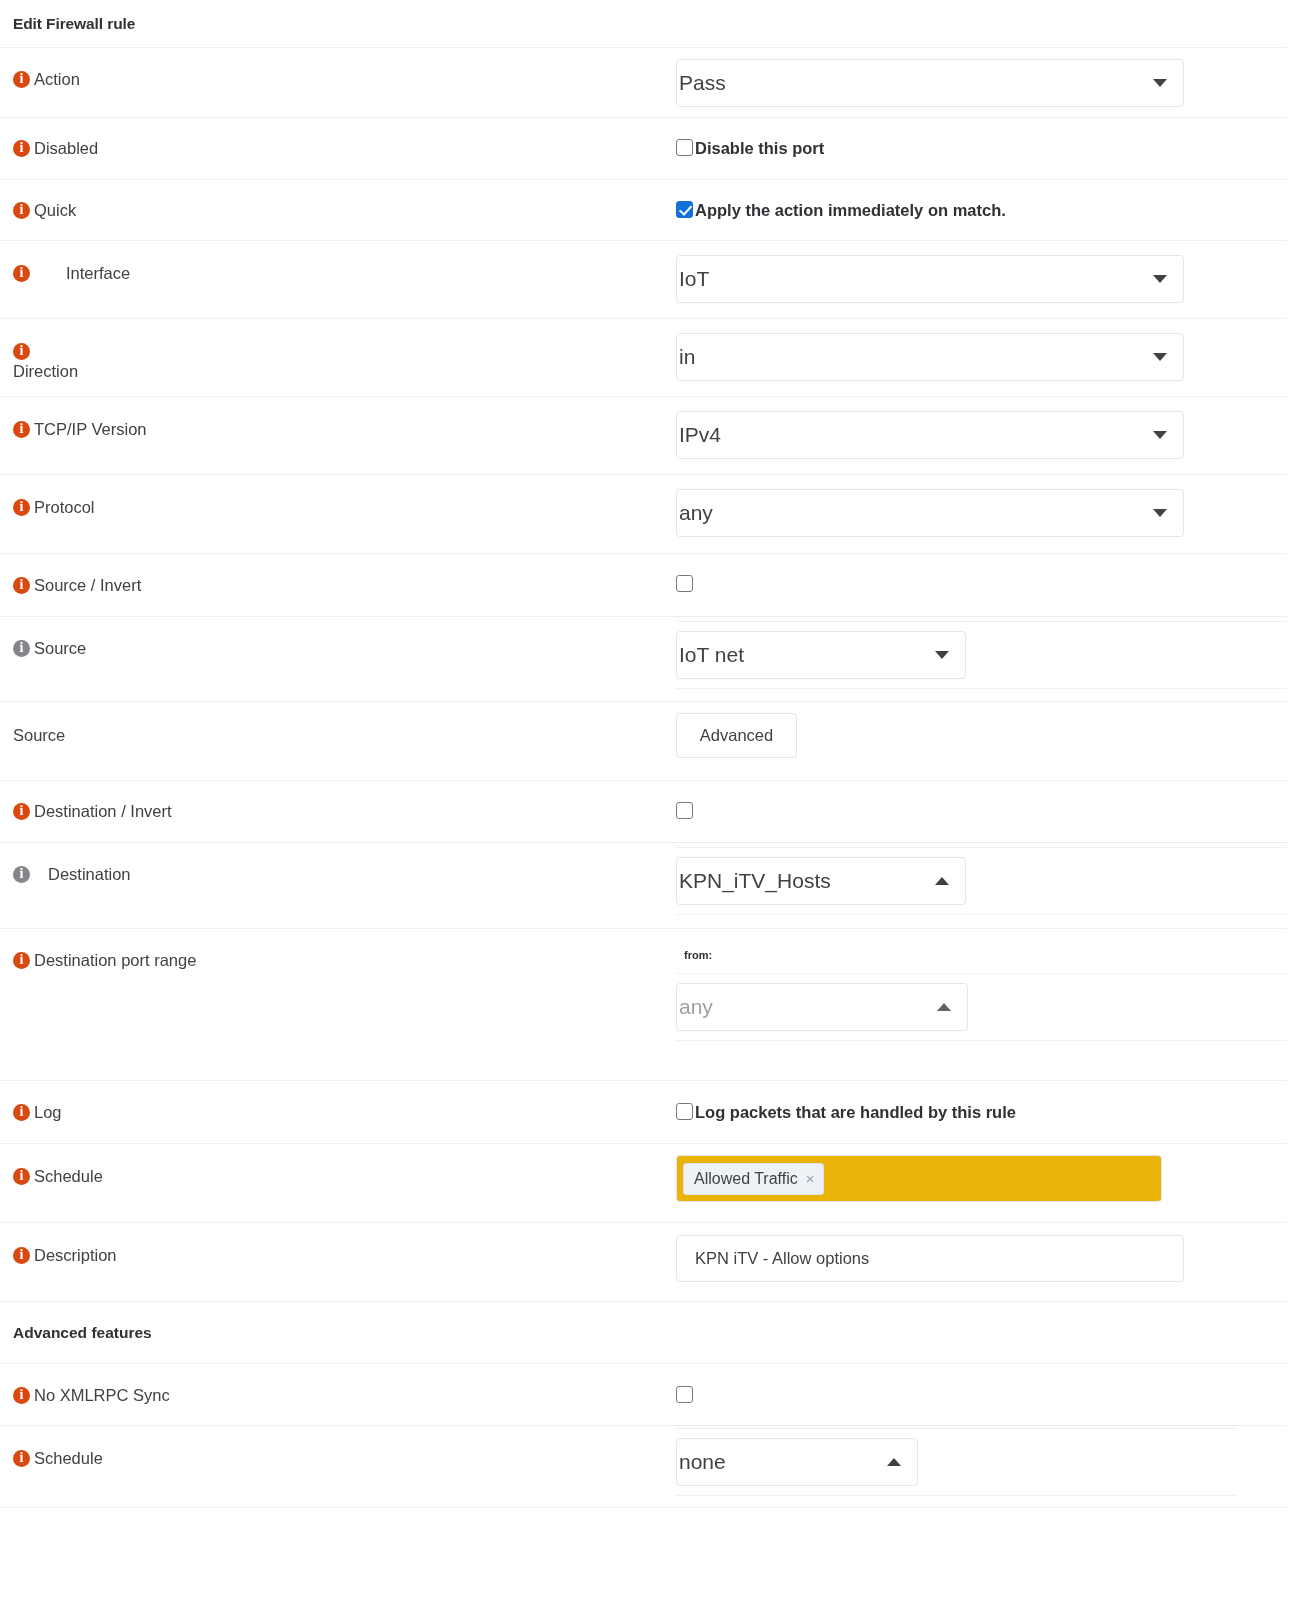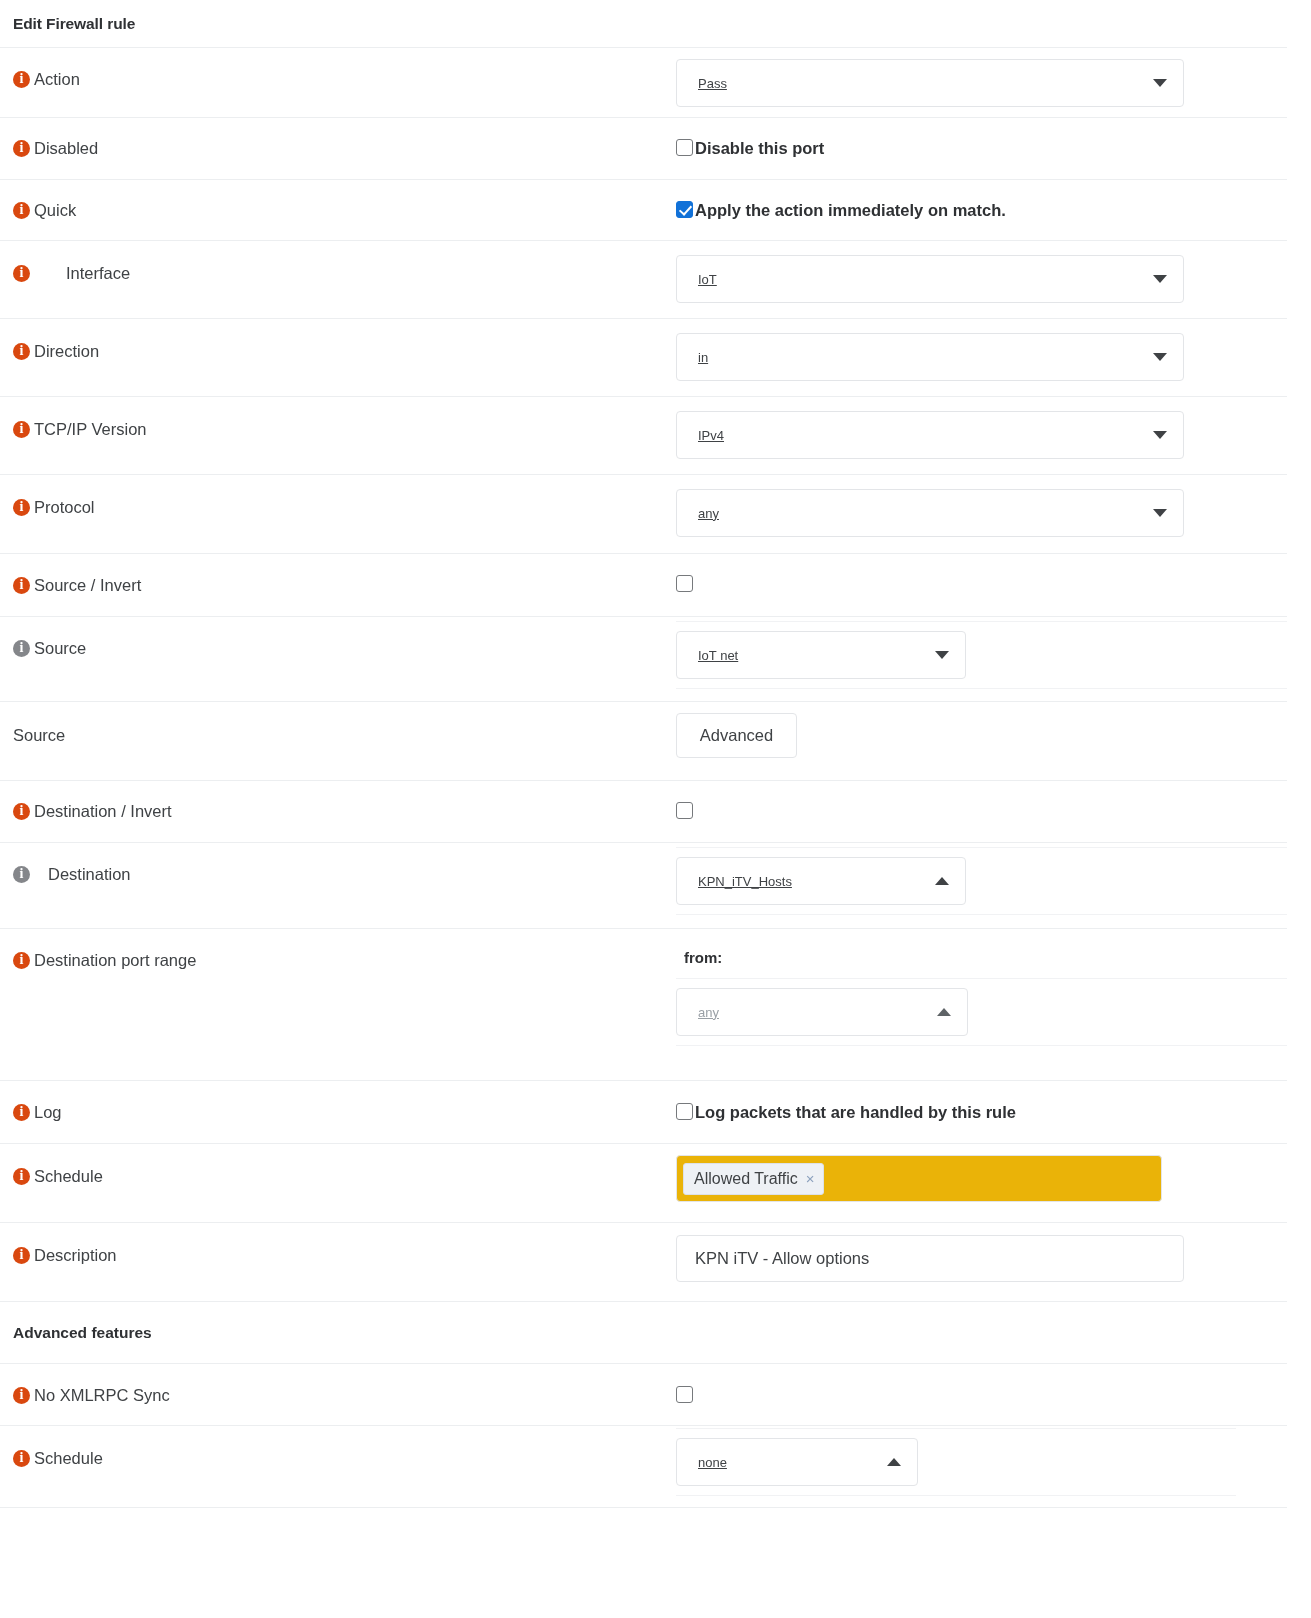--- a/index.html
+++ b/index.html
@@ -98,24 +98,23 @@
 
   
   .select {
     height: 48px;
     border: 1px solid #e3e5e8;
     border-radius: 4px;
     background: #fff;
     display: flex;
     align-items: center;
     justify-content: space-between;
-    padding: 0 16px 0 21px;
-    font-size: 13px;
+    padding: 0 16px 0 2px;
+    font-size: 21px;
     color: #3f4245;
-    text-decoration: underline;
   }
   .select.wide   { width: 508px; }
   .select.mid    { width: 290px; }
   .select.port   { width: 292px; color:#9aa0a6; }
   .select.sched  { width: 242px; }
   .caret-down {
     width: 0; height: 0;
     border-left: 7px solid transparent;
     border-right: 7px solid transparent;
     border-top: 8px solid #3f4245;
@@ -226,21 +225,21 @@
   }
   .token .x {
     margin-left: 8px;
     color: #8ba0bd;
     font-size: 15px;
     line-height: 15px;
     cursor: pointer;
   }
 
   .fromlabel {
-    font-size: 15px;
+    font-size: 11px;
     font-weight: bold;
     color: #2f3134;
     margin-left: 8px;
   }
 </style>
 </head>
 <body>
 
 <div class="page">
 
@@ -294,21 +293,21 @@
     </div>
     <div class="col-field" style="padding-top:14px;">
       <div class="select wide">
         <span>IoT</span>
         <span class="caret-down"></span>
       </div>
     </div>
   </div>
 
   <div class="row" style="height:78px;">
-    <div class="col-label" style="padding-top:21px;">
+    <div class="col-label" style="padding-top:21px;flex-direction:column;">
       <span class="info-icon"></span>
       <span class="label-text">Direction</span>
     </div>
     <div class="col-field" style="padding-top:14px;">
       <div class="select wide">
         <span>in</span>
         <span class="caret-down"></span>
       </div>
     </div>
   </div>

